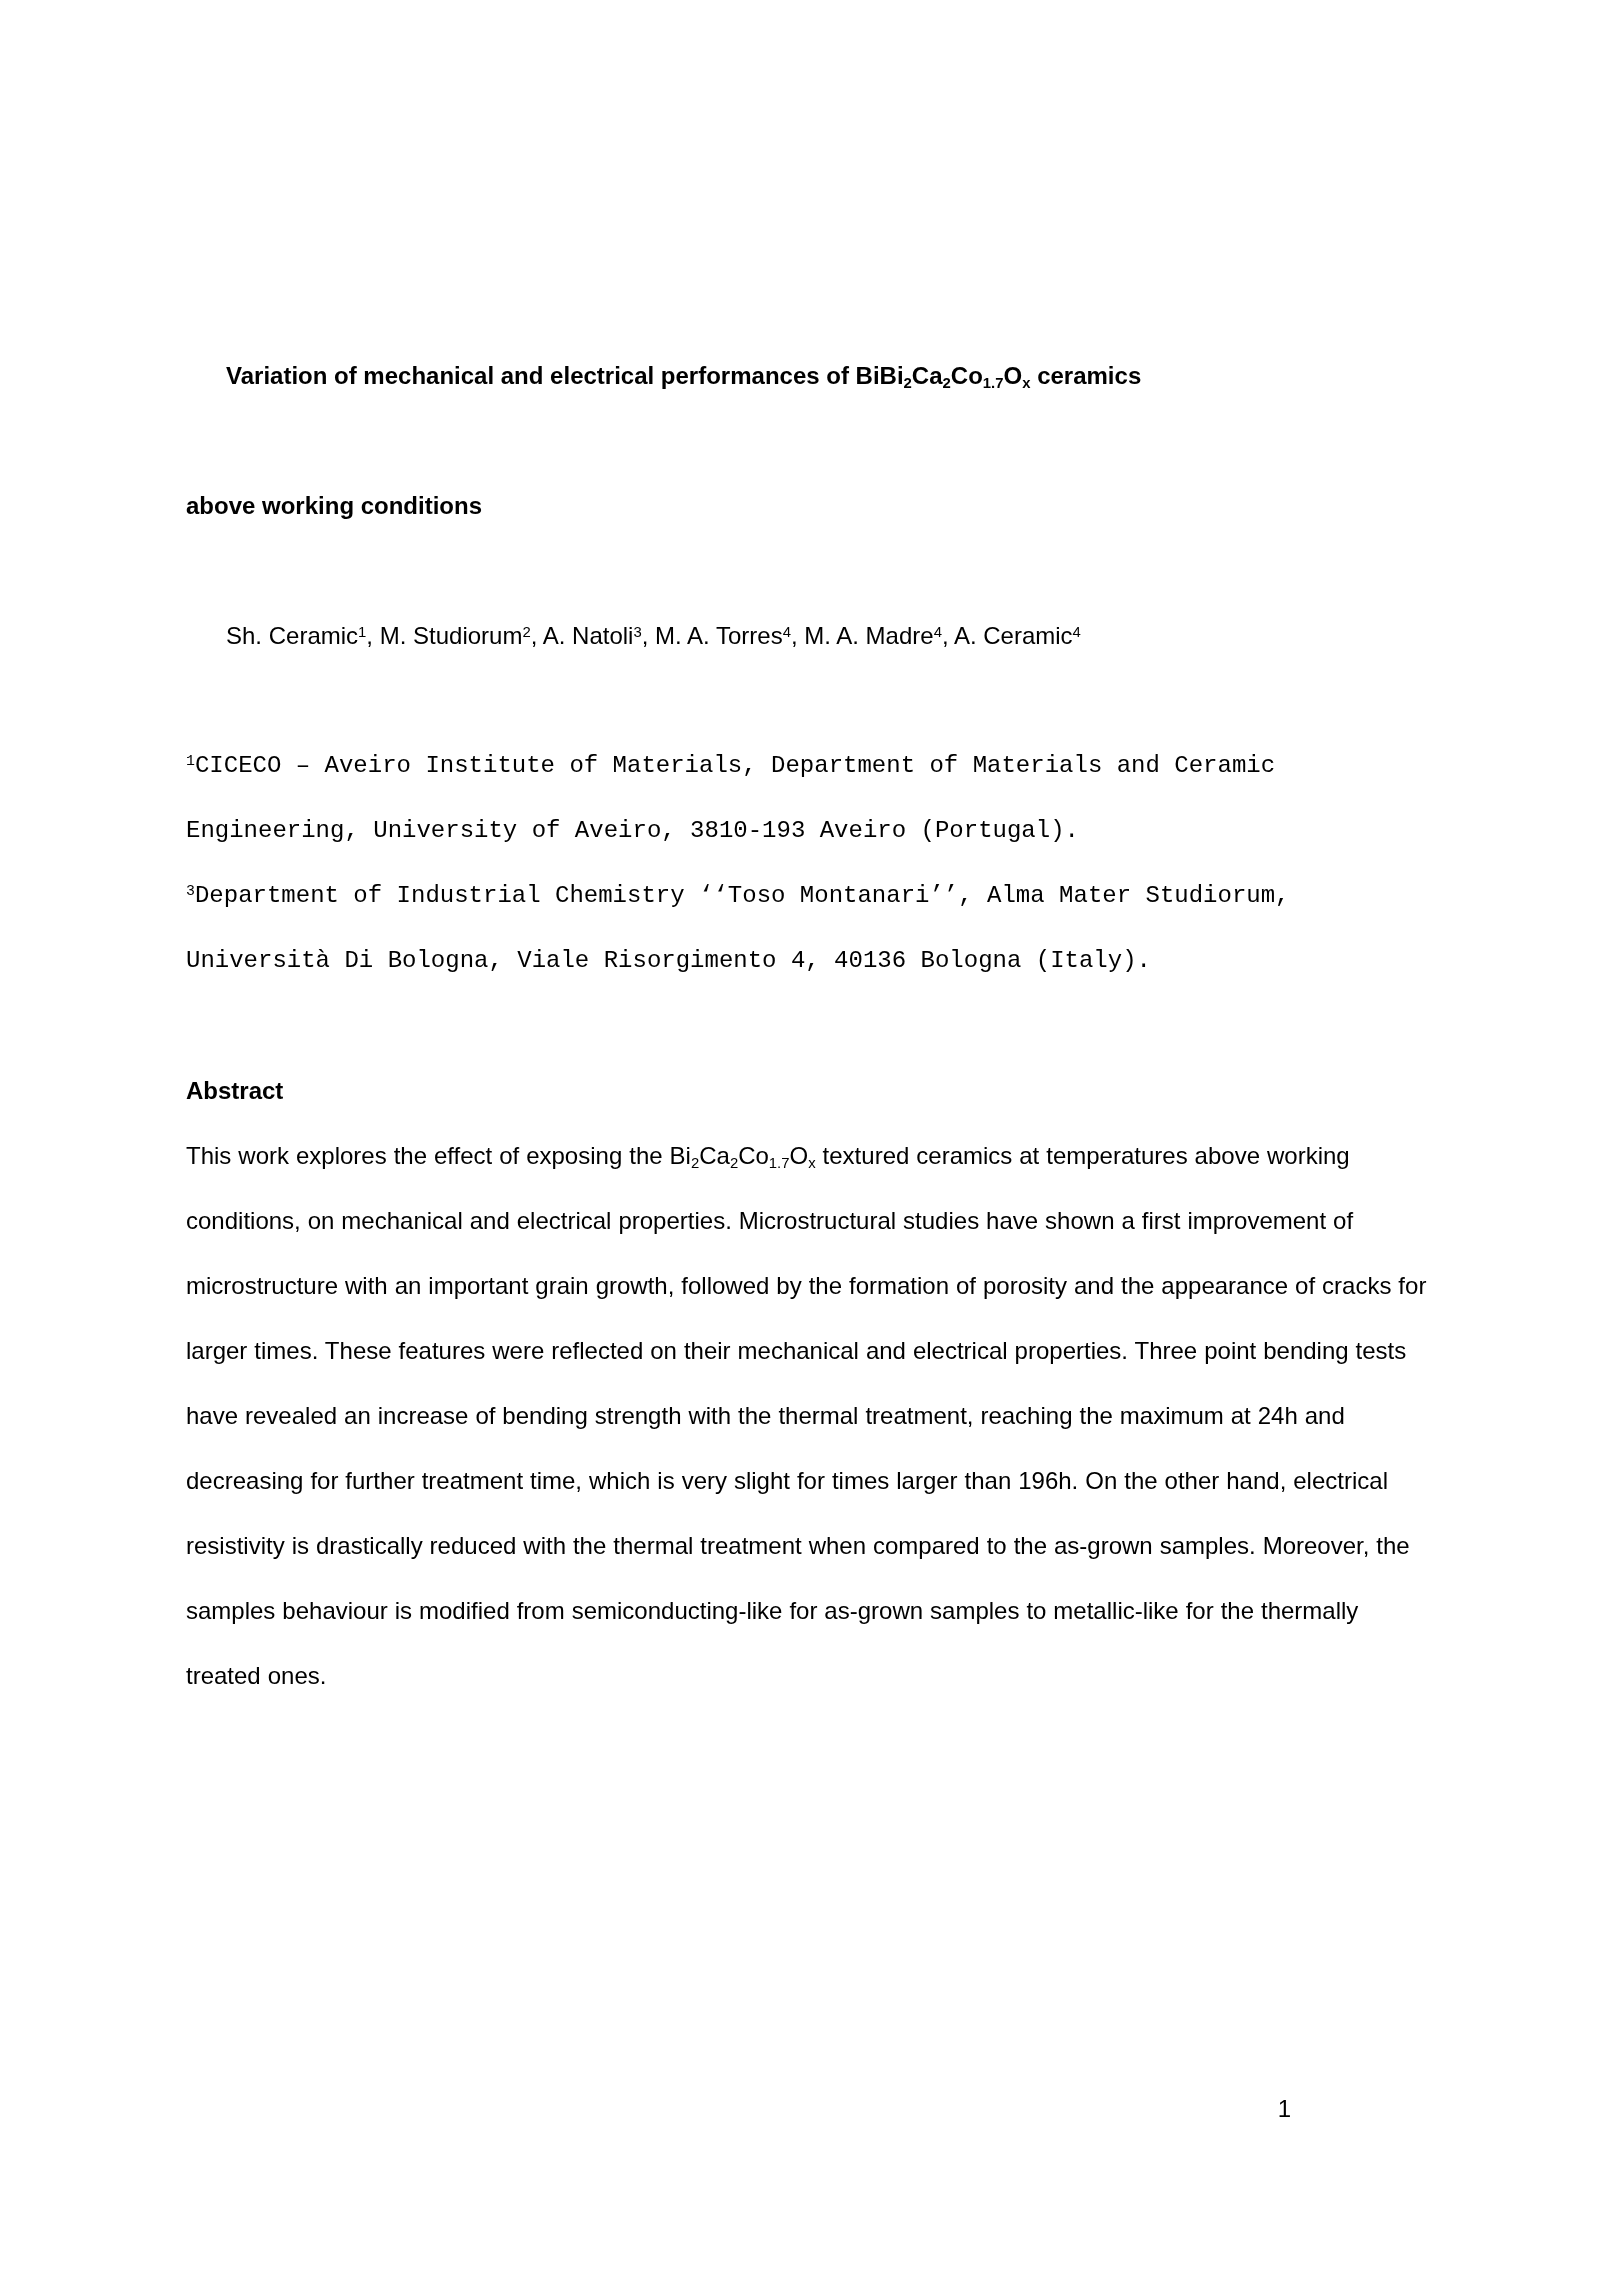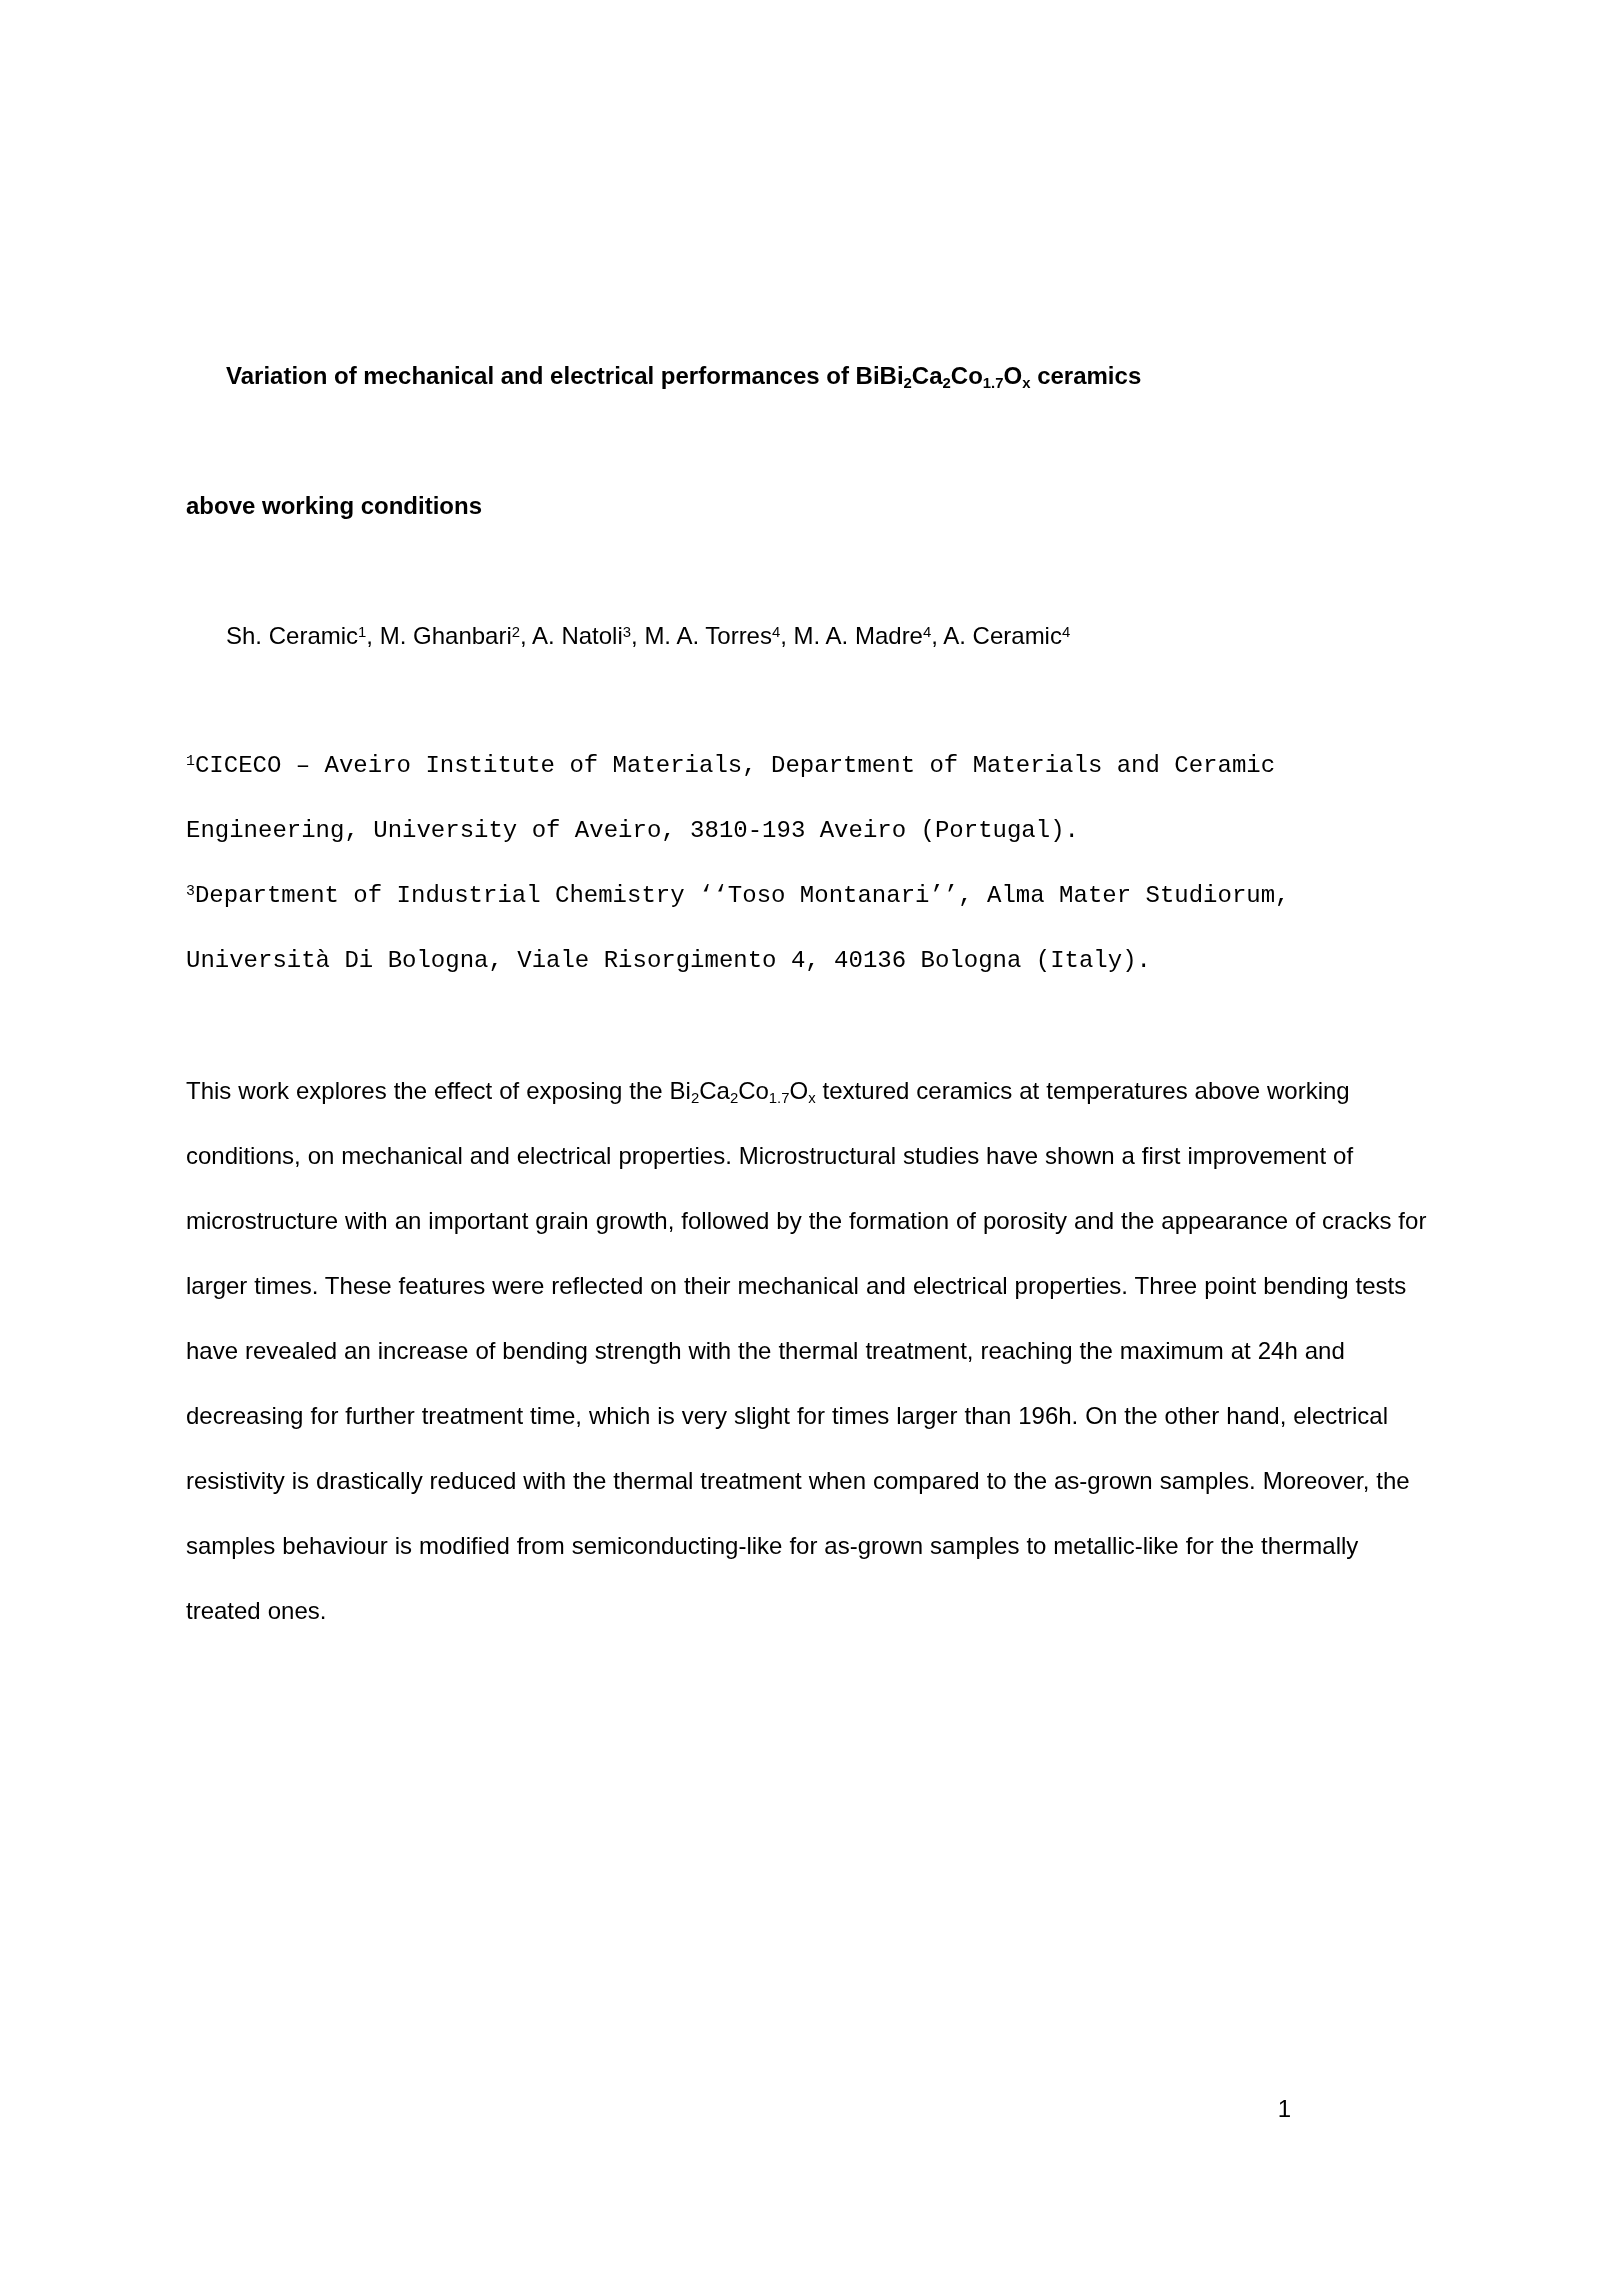--- a/index.html
+++ b/index.html
@@ -96,31 +96,32 @@
 <div class="page">
 
   <div class="content">
 
     <div class="title-line">
       <span>Variation of mechanical and electrical performances of Bi</span><span><span>Bi</span><sub>2</sub><span>Ca</span><sub>2</sub><span>Co</span><sub>1.7</sub><span>O</span><sub>x</sub></span><span> ceramics</span>
     </div>
     <div class="title-line">above working conditions</div>
 
     <div class="authors">
-      <span><span>Sh. Ceramic</span><sup>1</sup><span>, </span></span><span><span>M. Ghanbari</span><sup>2</sup><span>, </span></span><span><span>A. Natoli</span><sup>3</sup><span>, </span></span><span><span>M. A. Torres</span><sup>4</sup><span>, </span></span><span><span>M. A. Madre</span><sup>4</sup><span>, </span></span><span><span>A. Ceramic</span><sup>4</sup></span>
+      <span><span>Sh. Ceramic</span><sup>1</sup><span>, </span></span><span><span>M. Studiorum</span><sup>2</sup><span>, </span></span><span><span>A. Natoli</span><sup>3</sup><span>, </span></span><span><span>M. A. Torres</span><sup>4</sup><span>, </span></span><span><span>M. A. Madre</span><sup>4</sup><span>, </span></span><span><span>A. Ceramic</span><sup>4</sup></span>
     </div>
 
     <div class="affil"><sup>1</sup><span>CICECO – Aveiro Institute of Materials, Department of Materials and Ceramic Engineering, University of Aveiro, 3810-193 Aveiro (Portugal).</span></div>
 
 
     <div class="affil"><sup>3</sup><span>Department of Industrial Chemistry ‘‘Toso Montanari’’, Alma Mater Studiorum, Università Di Bologna, Viale Risorgimento 4, 40136 Bologna (Italy).</span></div>
 
 
     <div class="gap-affils-abstract"></div>
 
+    <div class="heading">Abstract</div>
 
     <div class="line"><span>This work explores the effect of exposing the </span><span><span>Bi</span><sub>2</sub><span>Ca</span><sub>2</sub><span>Co</span><sub>1.7</sub><span>O</span><sub>x</sub></span><span> textured ceramics at temperatures above working conditions, on mechanical and electrical properties. Microstructural studies have shown a first improvement of microstructure with an important grain growth, followed by the formation of porosity and the appearance of cracks for larger times. These features were reflected on their mechanical and electrical properties. Three point bending tests have revealed an increase of bending strength with the thermal treatment, reaching the maximum at 24h and decreasing for further treatment time, which is very slight for times larger than 196h. On the other hand, electrical resistivity is drastically reduced with the thermal treatment when compared to the as-grown samples. Moreover, the samples behaviour is modified from semiconducting-like for as-grown samples to metallic-like for the thermally treated ones.</span></div>
 
   </div>
 
   <div class="page-number">1</div>
 
 </div>
 
 

